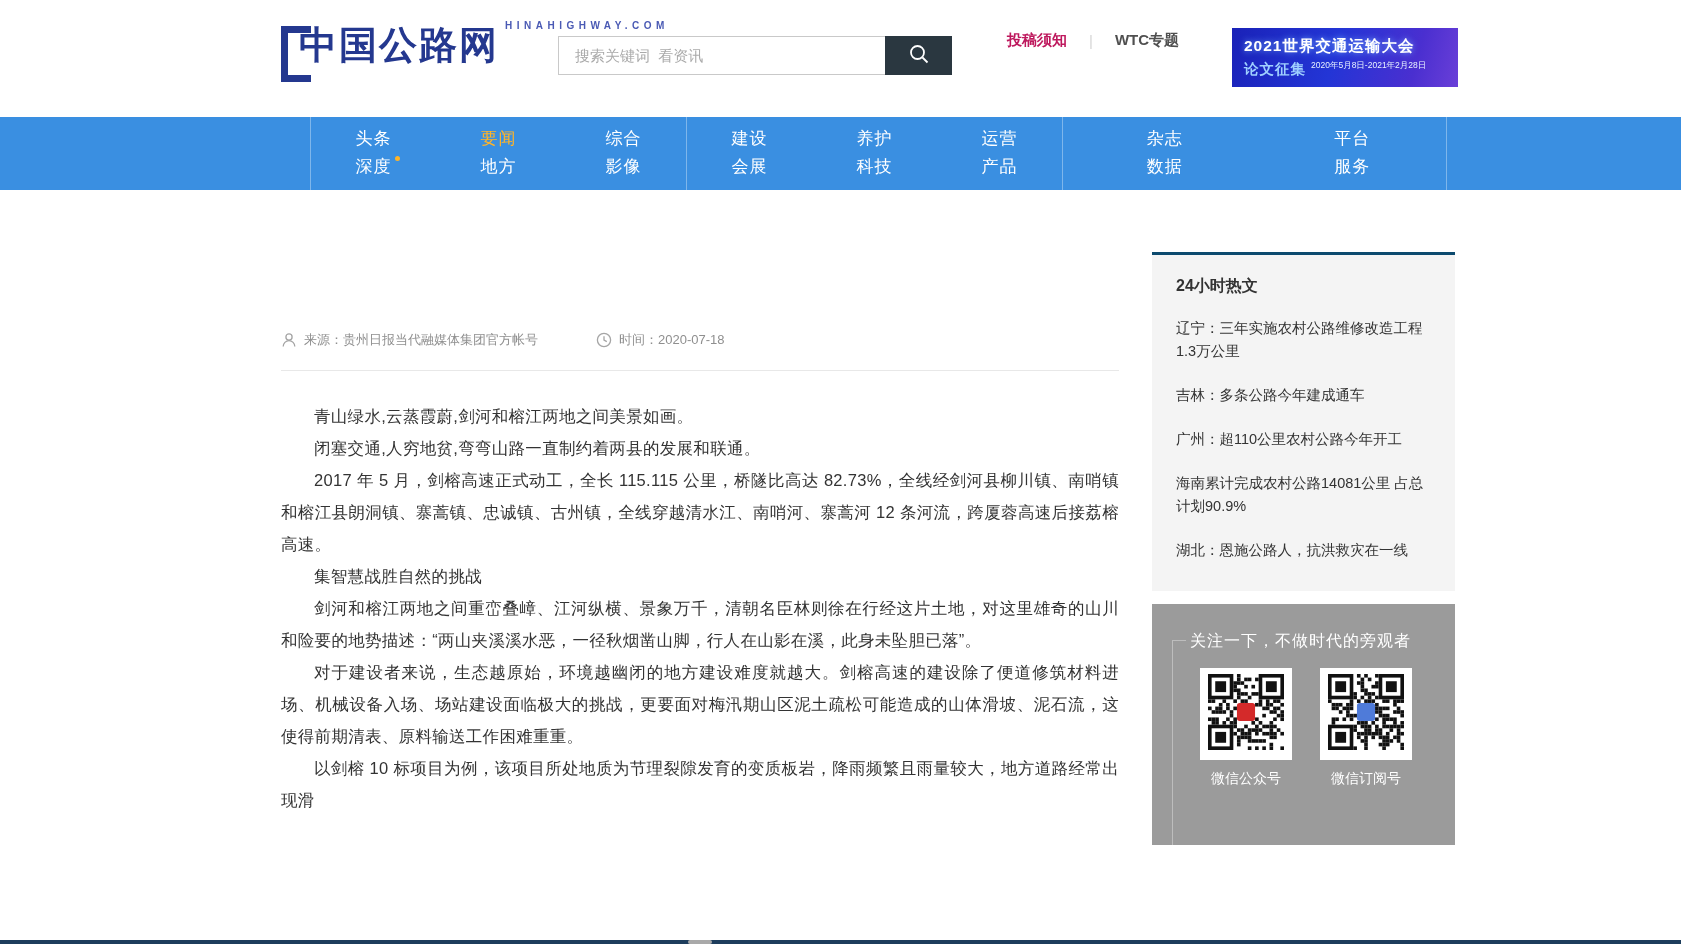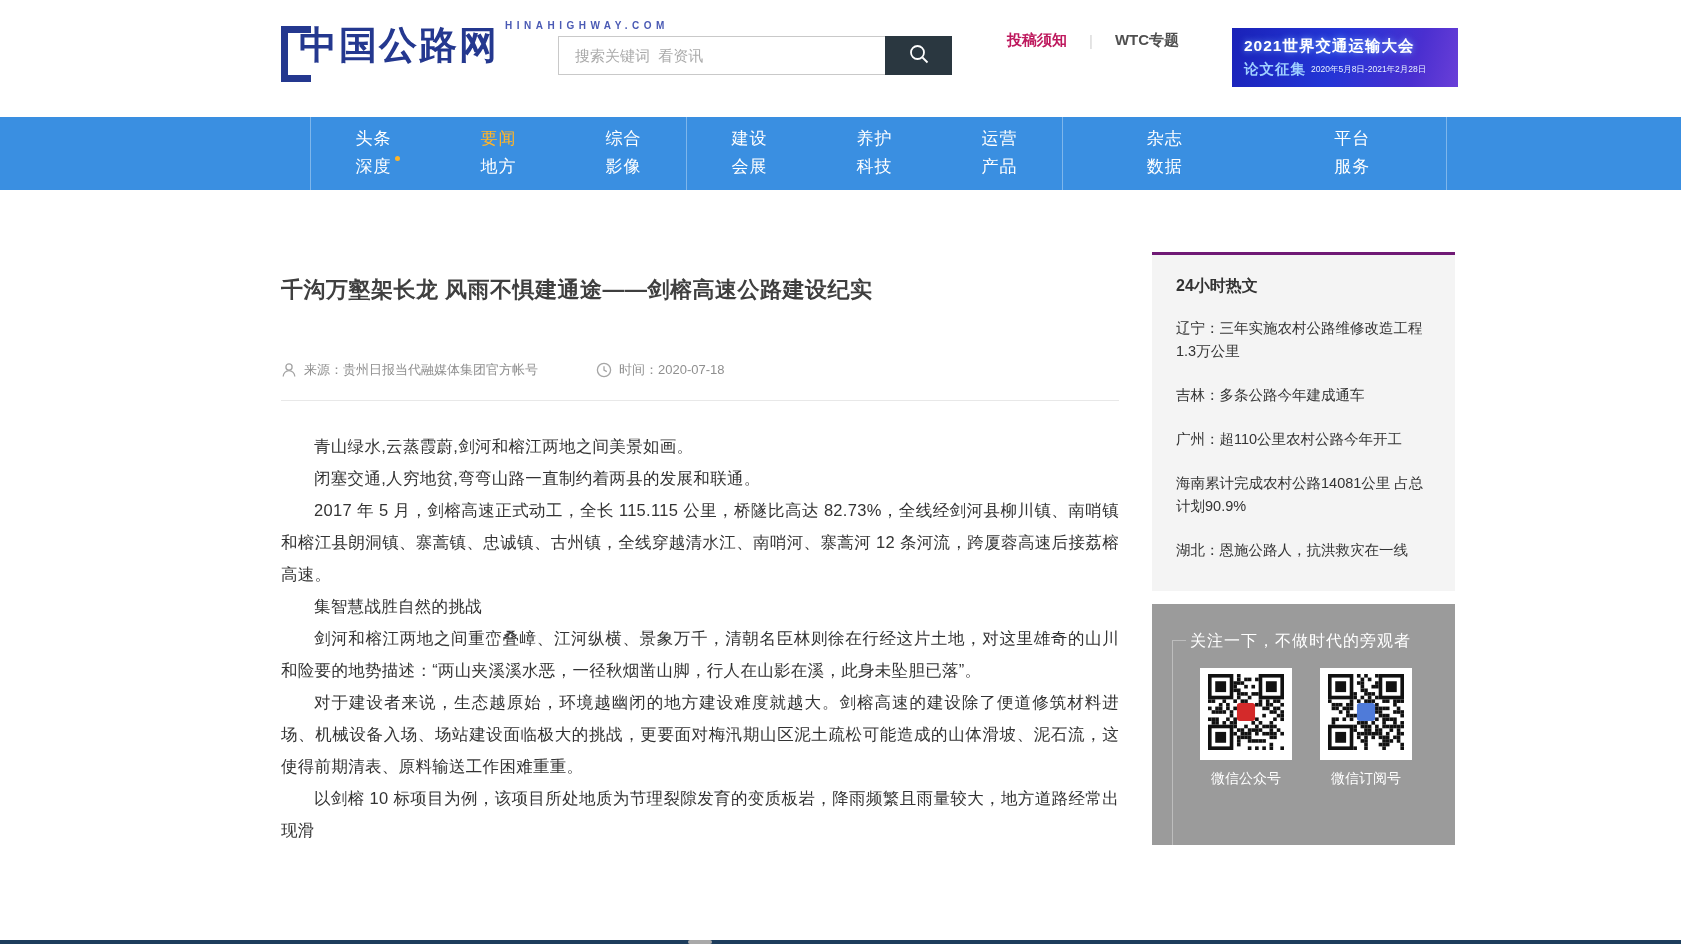--- a/index.html
+++ b/index.html
@@ -21,21 +21,21 @@
   .search-btn { width:67px; height:39px; background:#2a3740; border:none; cursor:pointer;
                 display:flex; align-items:center; justify-content:center; }
   .hdr-links { position:absolute; left:1007px; top:31px; display:flex; align-items:center; font-size:15px; font-weight:bold; }
   .link-submit { color:#be185d; cursor:pointer; }
   .link-sep { color:#d5d5d5; margin:0 22px; font-weight:normal; }
   .link-wtc { color:#4f4f4f; cursor:pointer; }
   .banner { position:absolute; left:1232px; top:28px; width:226px; height:59px; cursor:pointer; overflow:hidden;
             background:linear-gradient(105deg,#1a22b8 0%,#2335d6 45%,#4a2fd0 80%,#6a3fd8 100%);
             color:#fff; padding:8px 0 0 12px; }
   .banner-line1 { font-size:15.5px; font-weight:bold; letter-spacing:1px; text-shadow:0 0 6px rgba(120,180,255,.9); }
-  .banner-line2 { display:flex; align-items:center; margin-top:3px; }
+  .banner-line2 { display:flex; align-items:flex-start; margin-top:3px; }
   .banner-sub { font-size:14.5px; font-weight:bold; color:#9fd0ff; letter-spacing:1px; }
   .banner-date { font-size:8.5px; margin-left:5px; color:#e8f2ff; }
   .banner-swoosh { position:absolute; left:-20px; bottom:-16px; width:280px; height:26px;
                    border-radius:50%; border-bottom:3px solid #2ad4d4; transform:rotate(-3deg); }
 
   
   .nav { position:absolute; top:117px; left:0; width:100%; height:73px; background:#3a8fe1; }
   .nav-inner { position:absolute; left:310px; width:1137px; height:73px; display:flex; }
   .nav-group { flex:1; display:flex; border-left:1px solid rgba(255,255,255,.35); }
   .nav-group:last-child { border-right:1px solid rgba(255,255,255,.35);padding-left:8px; }
@@ -51,21 +51,21 @@
   .meta-item { display:flex; align-items:center; gap:7px; }
   .meta-item + .meta-item { margin-left:58px; }
   .meta svg { display:block; }
   .article-divider { border:none; border-top:1px solid #e8e8e8; margin-top:21px; }
   .article-body { margin-top:29px; }
   .article-body p { font-size:16.5px; line-height:32px; color:#333; text-indent:2em;
                     text-align:justify; letter-spacing:.3px; }
 
   
   .hot-box { position:absolute; left:1152px; top:252px; width:303px; background:#f4f4f4;
-             border-top:3px solid #701a75; padding:21px 24px 8px 24px; }
+             border-top:3px solid #0c4a6e; padding:21px 24px 8px 24px; }
   .hot-title { font-size:16px; font-weight:bold; color:#333; margin-bottom:20px; }
   .hot-item { font-size:14.5px; color:#333; line-height:23px; margin-bottom:21px; cursor:pointer; }
 
   .qr-box { position:absolute; left:1152px; top:604px; width:303px; height:241px; background:#9b9b9b; }
   .qr-bracket { position:absolute; left:20px; top:36px; bottom:0; width:14px;
                 border-left:1px solid #bdbdbd; border-top:1px solid #bdbdbd; }
   .qr-title { position:absolute; left:38px; top:27px; color:#fff; font-size:16px; letter-spacing:1px; }
   .qr-card { position:absolute; top:64px; width:92px; height:92px; background:#fff;
              display:flex; align-items:center; justify-content:center; }
   .qr-card.left { left:48px; } .qr-card.right { left:168px; }
@@ -155,21 +155,20 @@
         </div>
         <div class="nav-col">
           <span class="nav-link">平台</span>
           <span class="nav-link">服务</span>
         </div>
       </div>
     </div>
   </div>
 
   <div class="article">
-    <h1 class="article-title">千沟万壑架长龙 风雨不惧建通途——剑榕高速公路建设纪实</h1>
     <div class="meta">
       <span class="meta-item">
         <span>
           <svg width="16" height="16" viewBox="0 0 16 16">
             <circle cx="8" cy="5" r="3.1" fill="none" stroke="#a5a5a5" stroke-width="1.3"></circle>
             <path d="M2.2 14.5 a5.8 5.8 0 0 1 11.6 0" fill="none" stroke="#a5a5a5" stroke-width="1.3"></path>
           </svg>
         </span>
         <span>来源：贵州日报当代融媒体集团官方帐号</span>
       </span>

